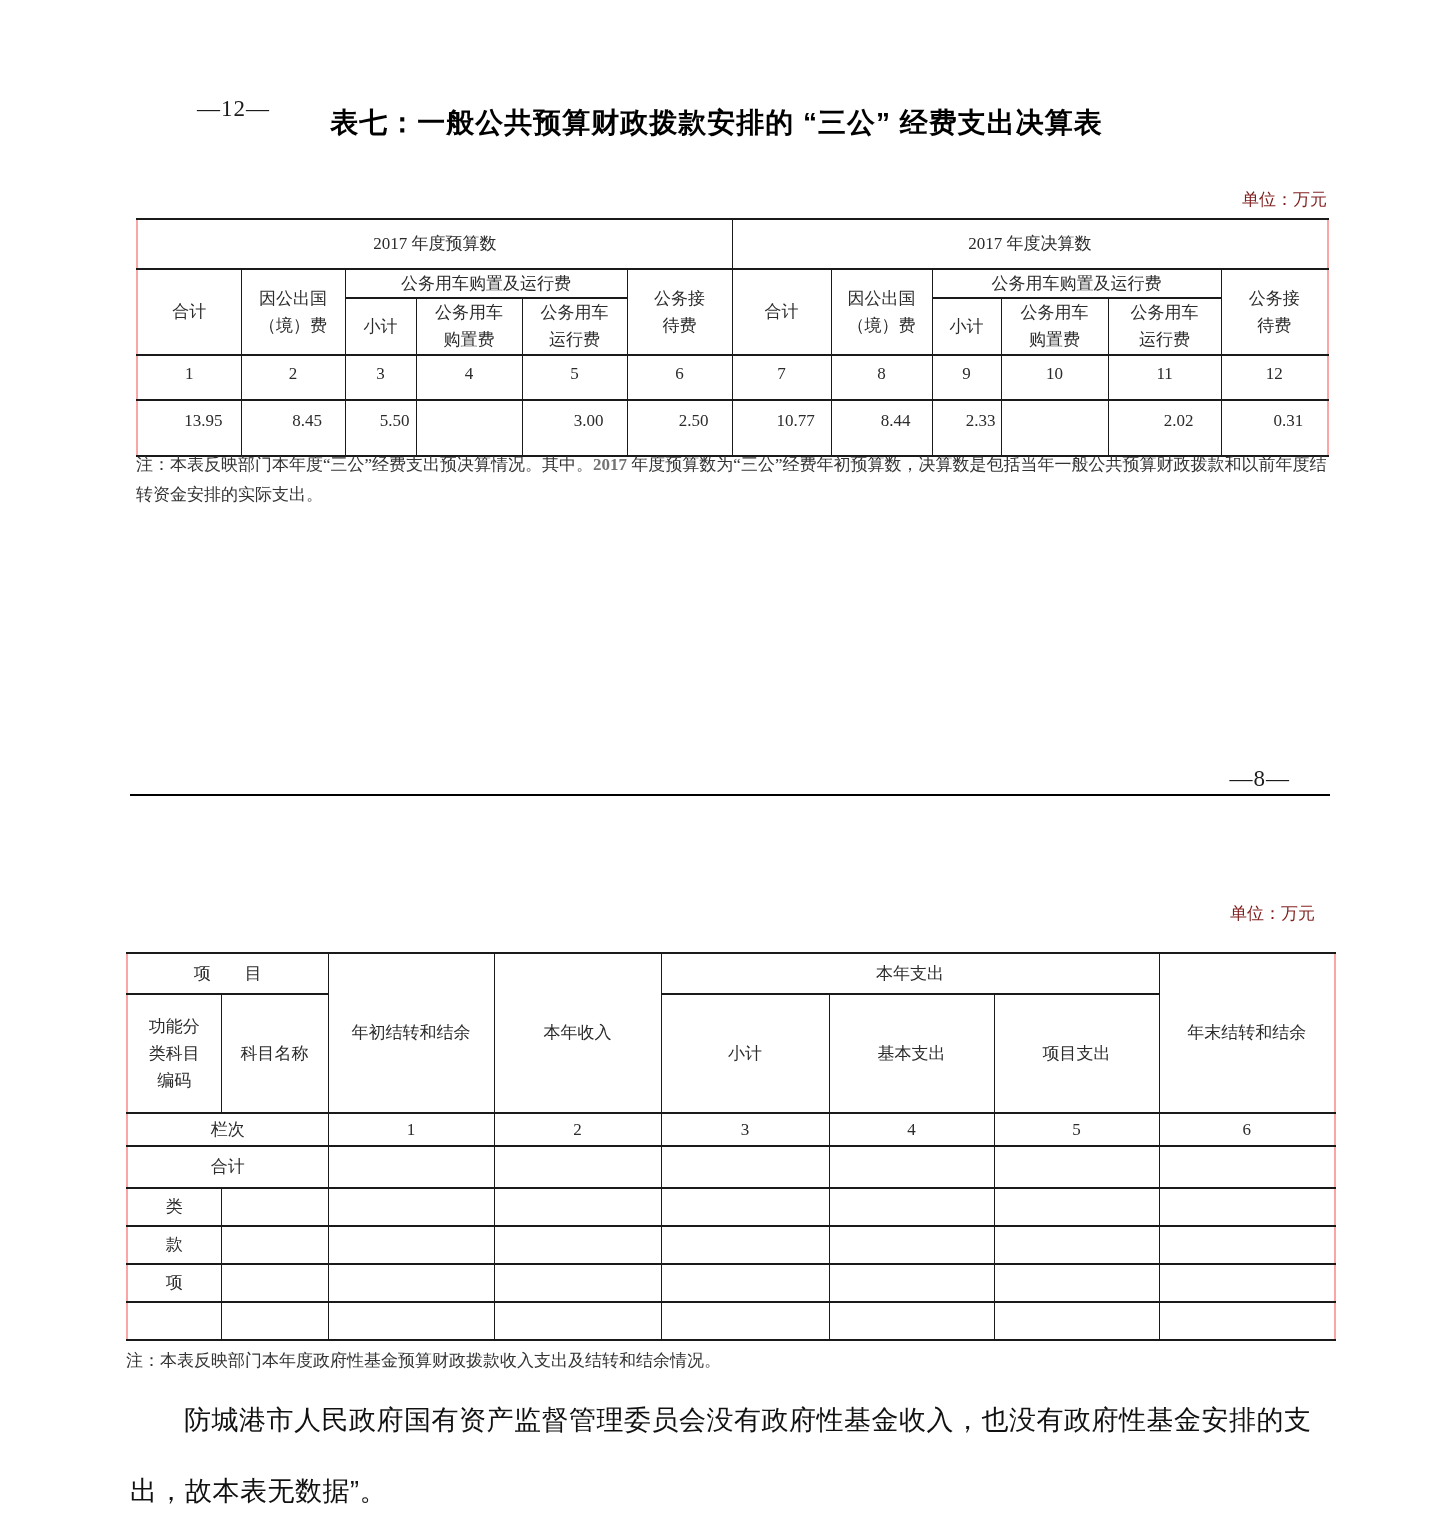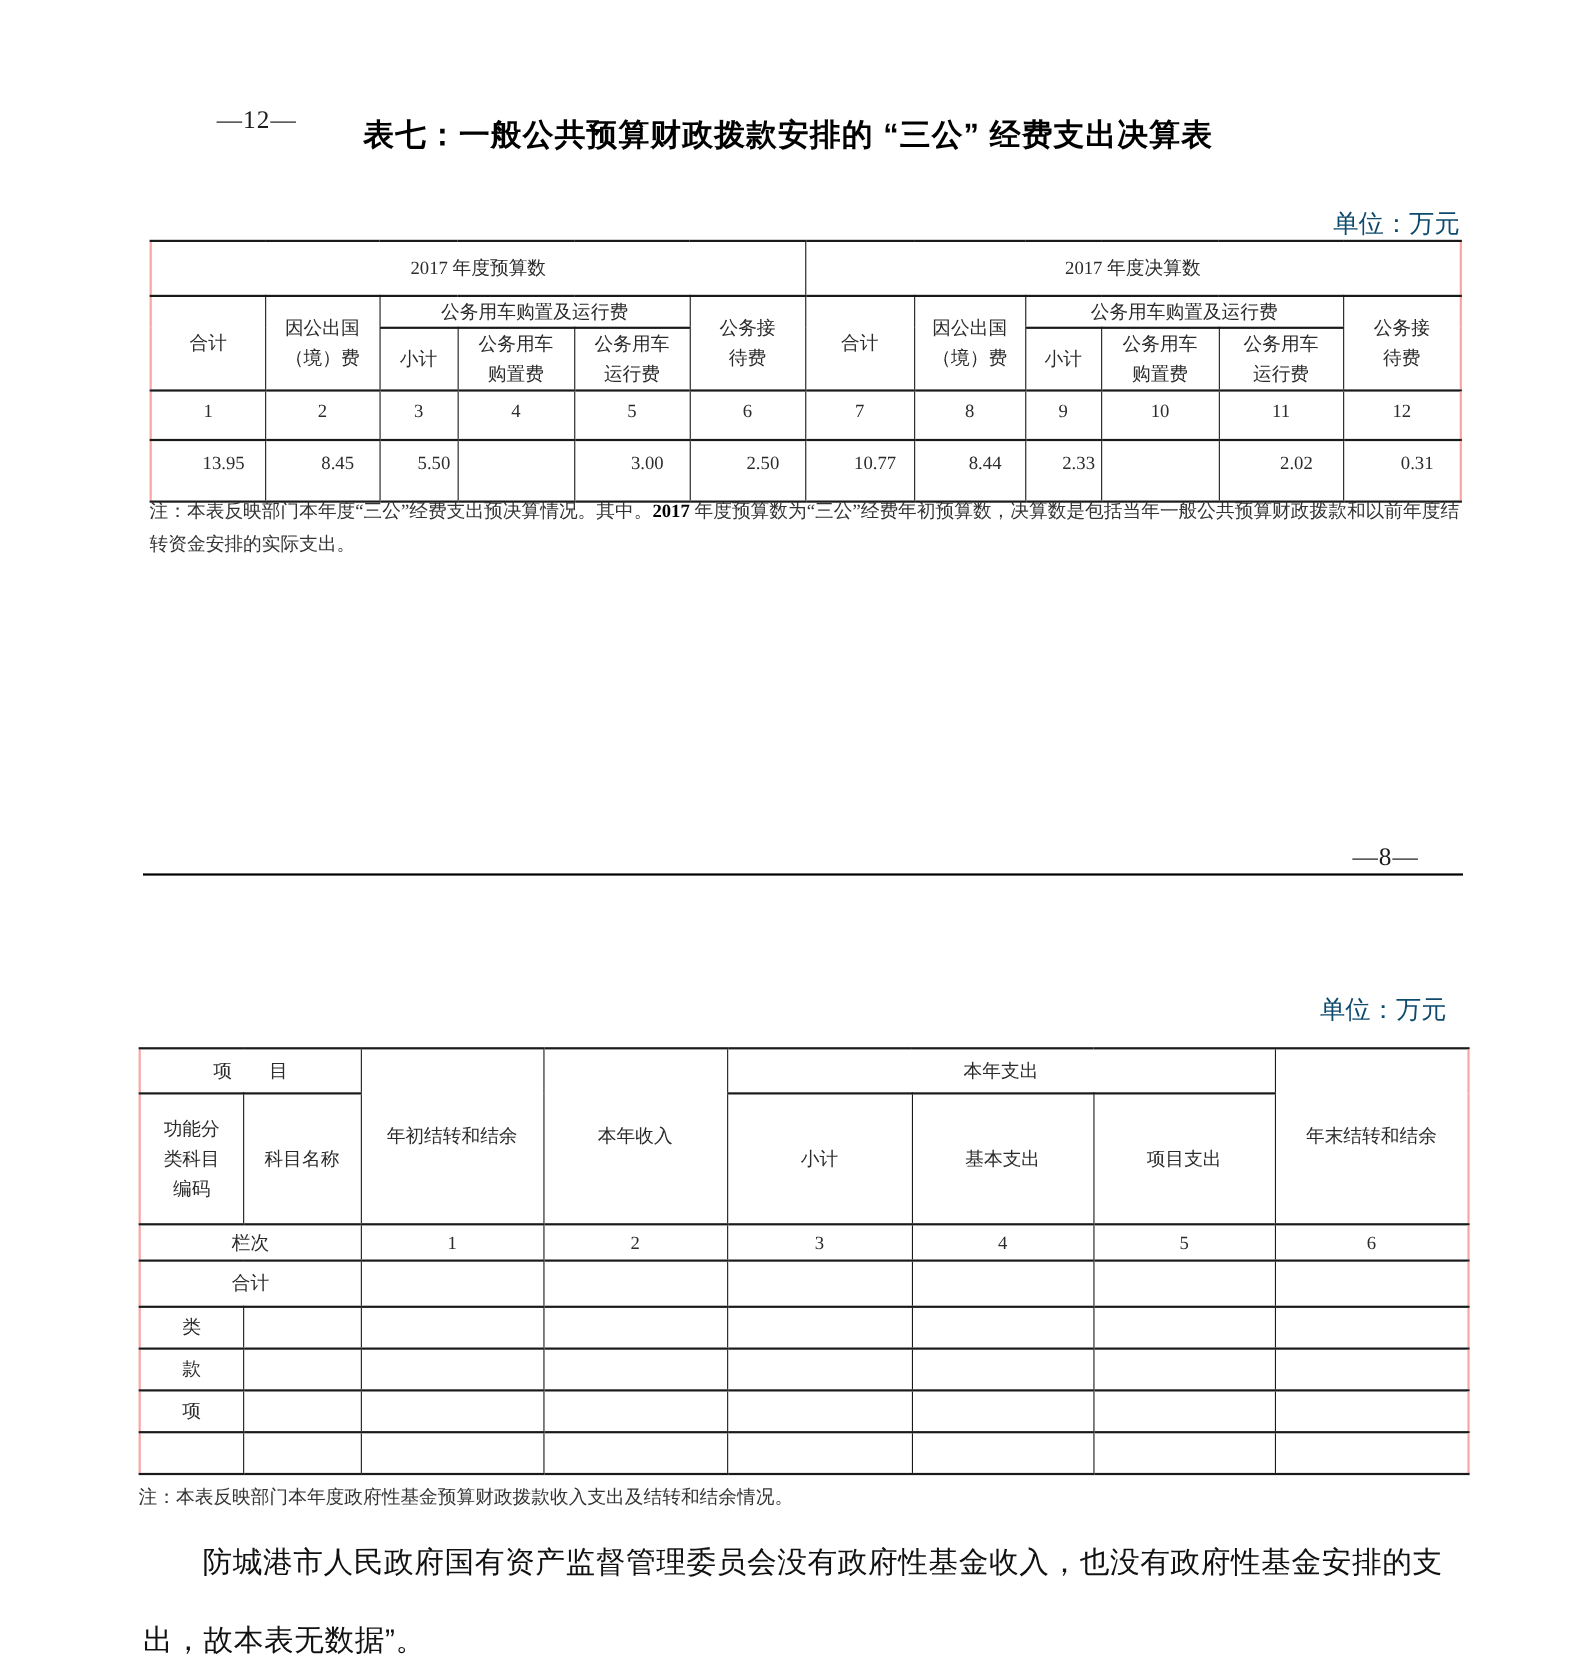--- a/index.html
+++ b/index.html
@@ -19,21 +19,21 @@
   .pagenum {
     font-family:"Liberation Serif","DejaVu Serif",serif;
     font-size:23px; color:#1c1c1c; letter-spacing:1px;
   }
   .doc-title {
     width:100%; text-align:center;
     font-family:"Liberation Sans","DejaVu Sans",sans-serif;
     font-weight:700; font-size:28px; color:#000000;
     letter-spacing:1px;
   }
-  .unit-label { font-size:23px; color:#0c4a6e; }
+  .unit-label { font-size:17px; color:#7f1d1d; }
 
   table.grid {
     border-collapse:collapse; table-layout:fixed;
     border:2px solid #fca5a5;
     background:#ffffff;
   }
   table.grid td {
     border-left:1px solid #1a1a1a;
     border-right:1px solid #1a1a1a;
     border-top:2px solid #1a1a1a;
@@ -60,21 +60,21 @@
   tr.t8rs { height:38px; }
   td.func-code { padding:0 16px; }
   td.lbl-lei   { text-align:left;  padding-left:26px; }
   td.lbl-kuan  { text-align:center; }
   td.lbl-xiang { text-align:right; padding-right:18px; }
 
   .note {
     font-size:17px; color:#333333; line-height:30px;
     text-align:left;
   }
-  .note b { color:#000000; }
+  .note b { color:#737373; }
 
   .divider { border-top:2px solid #000000; height:0; }
 
   .closing {
     font-family:"Liberation Sans","DejaVu Sans",sans-serif;
     font-size:27px; color:#111111; line-height:71px;
     white-space:pre-line; text-indent:2em; letter-spacing:0.5px;
   }
 </style>
 </head>

